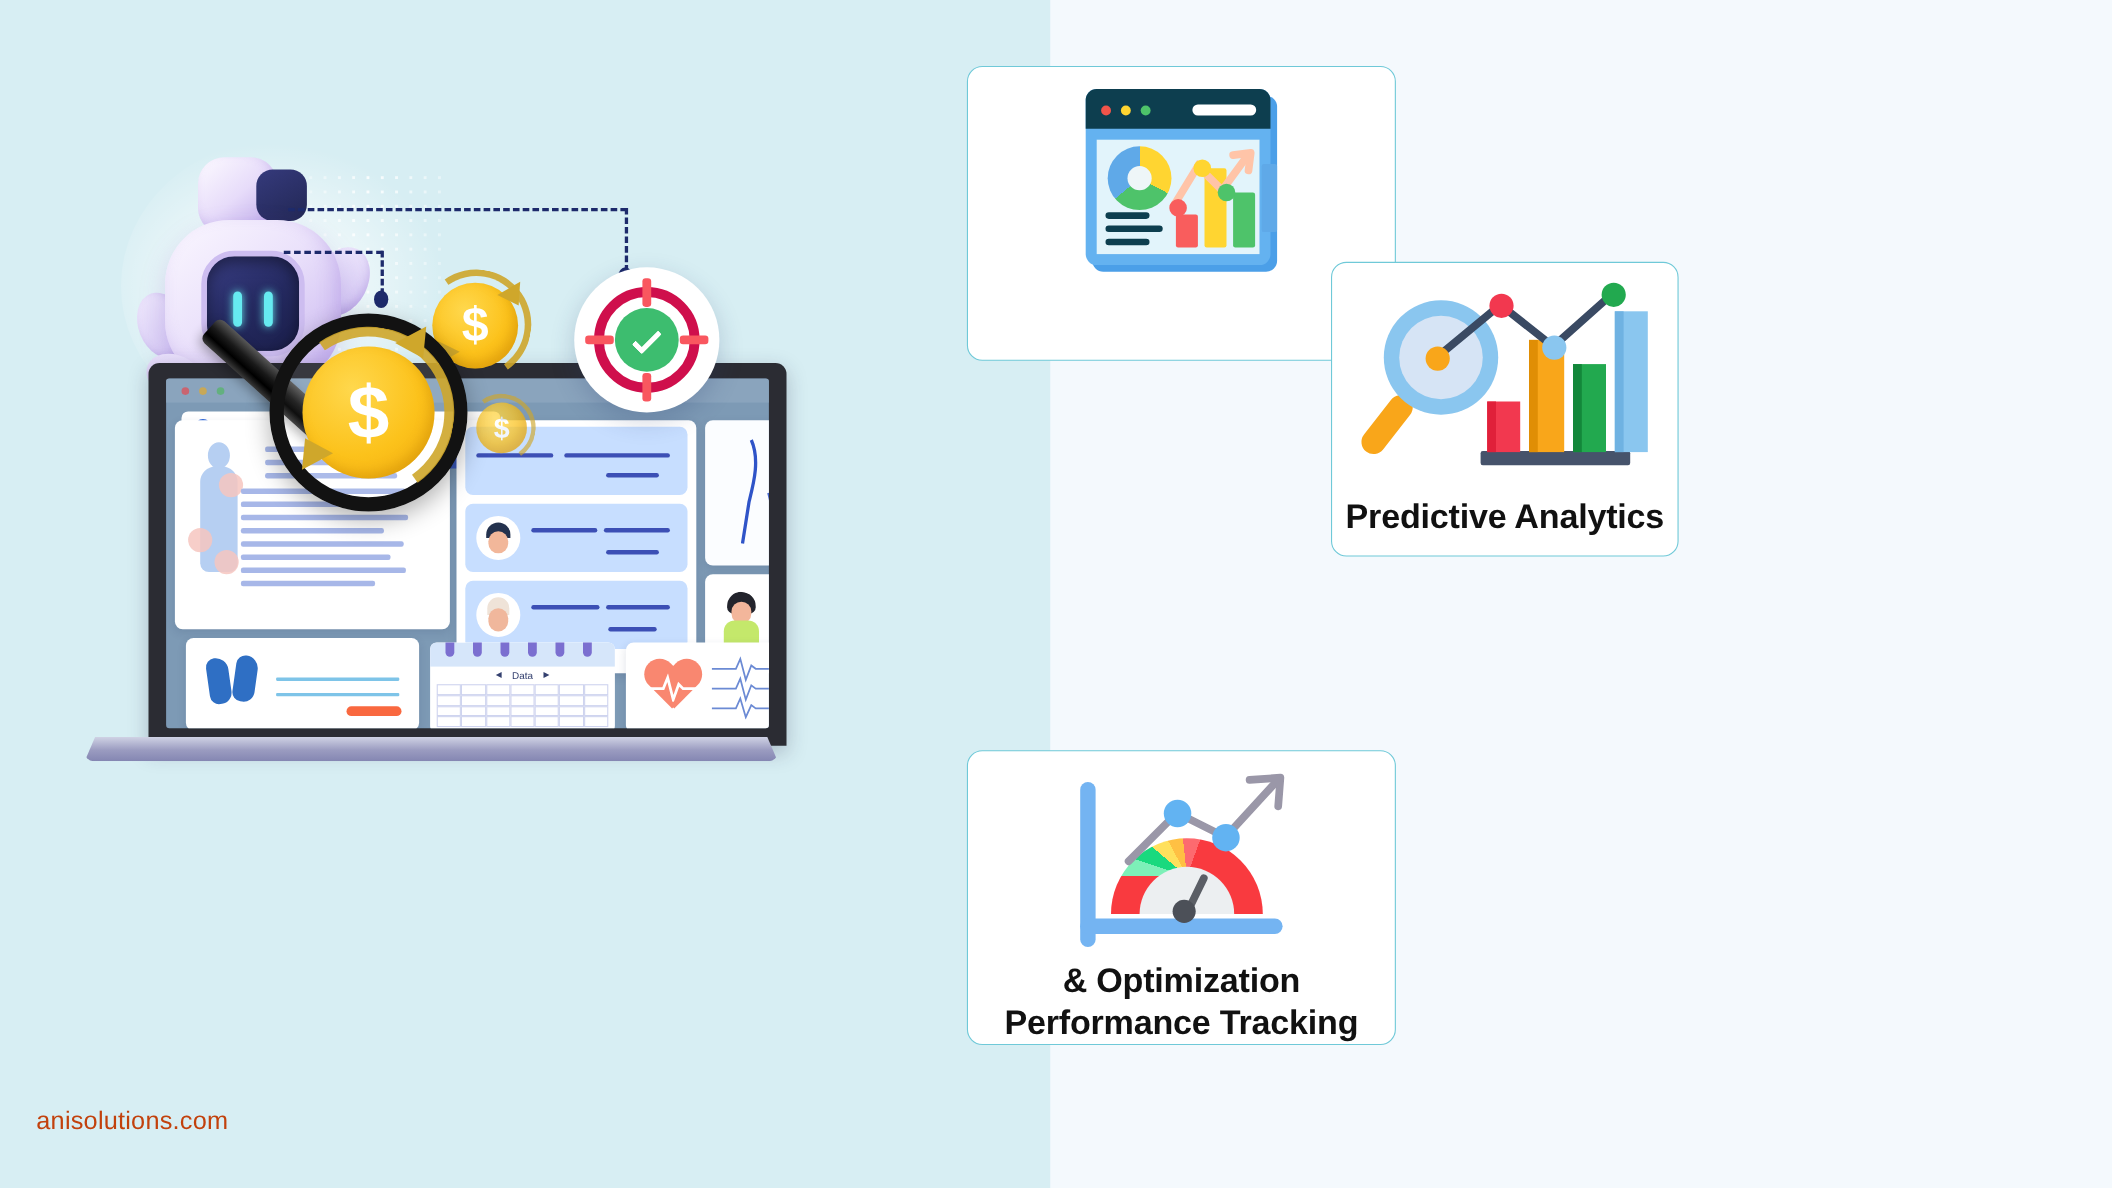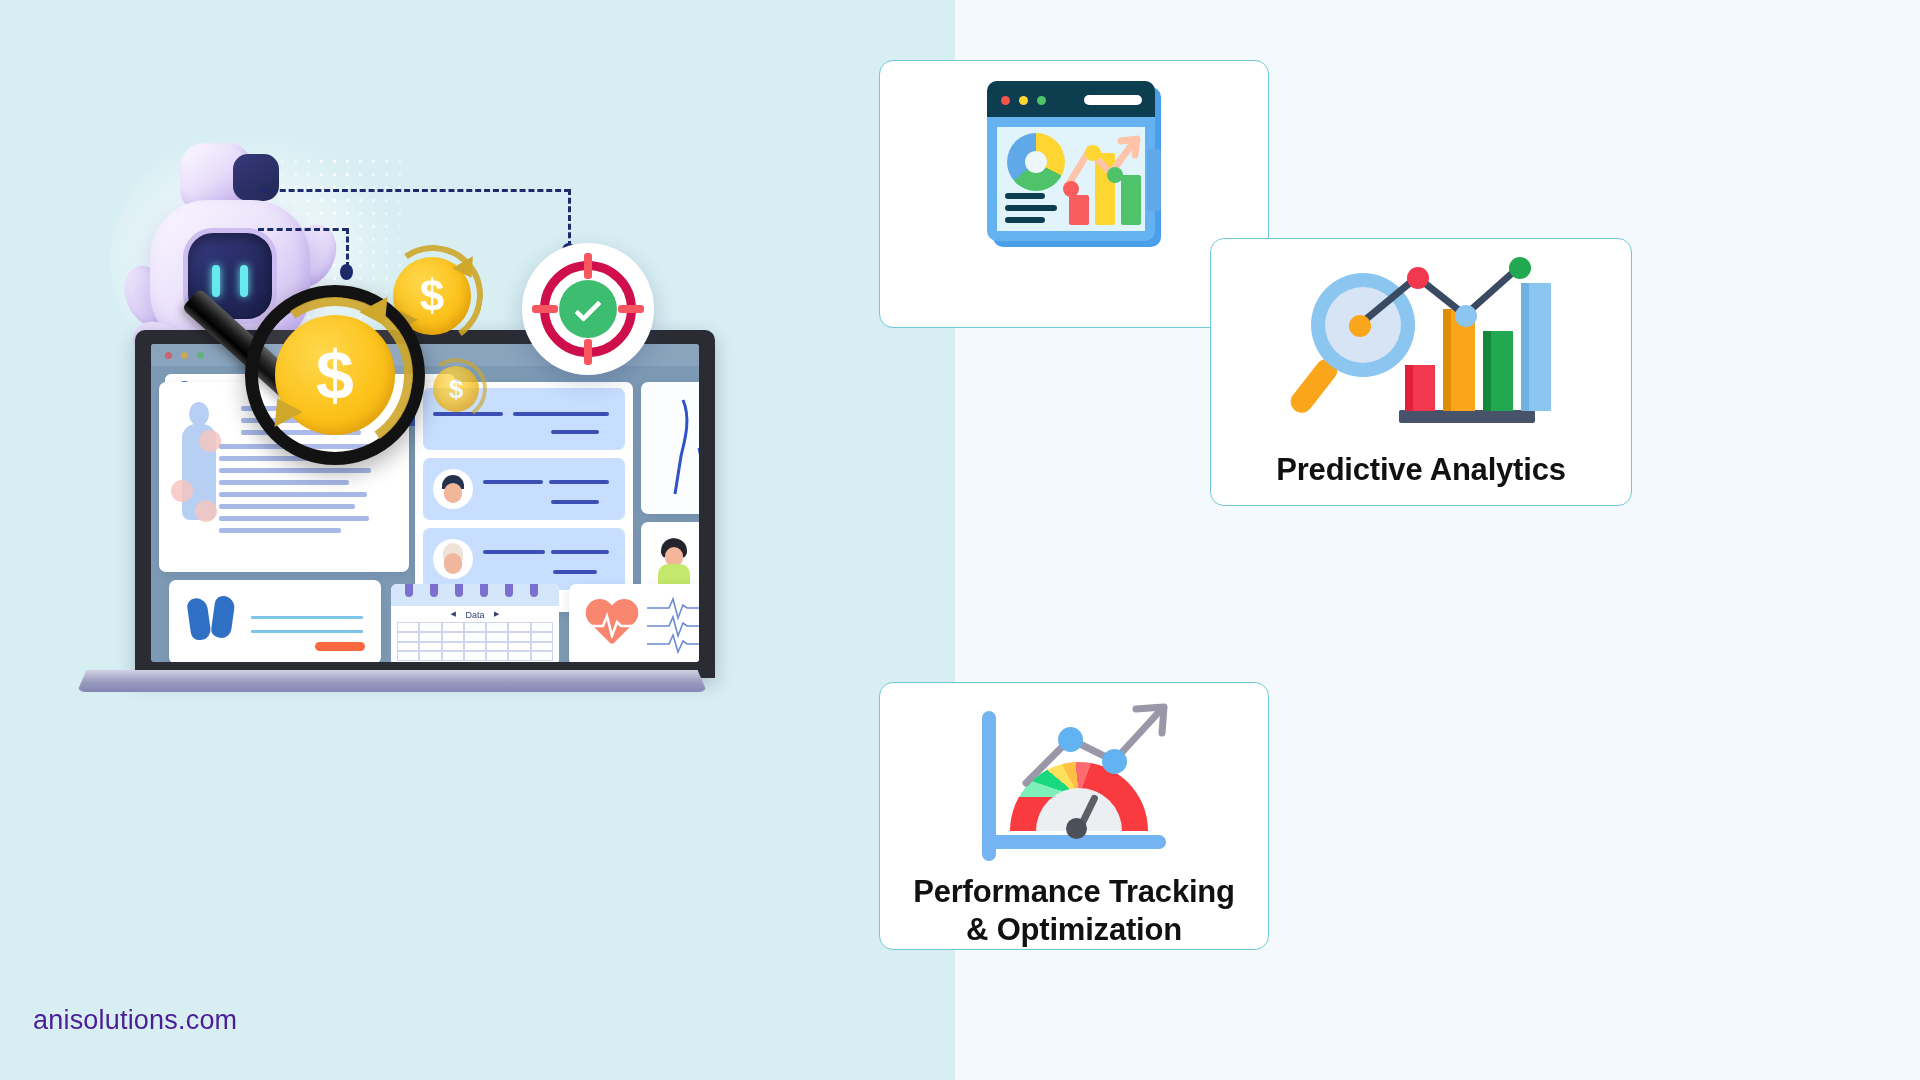--- a/index.html
+++ b/index.html
@@ -17,21 +17,21 @@
     background:#d7eef3;
     overflow:hidden;
   }
   .right-panel{
     position:absolute; left:955px; top:0; width:965px; height:1080px;
     background:#f4f9fd;
   }
 
   .watermark{
     position:absolute; left:33px; top:1005px;
-    font-size:27px; color:#4c1d95; letter-spacing:.2px;
+    font-size:23px; color:#c2410c; letter-spacing:.2px;
     font-family:"Liberation Sans", sans-serif;
   }
 
   
   .robot-wrap{ position:absolute; left:140px; top:145px; width:230px; height:220px; }
   .robot-glow{
     position:absolute; left:-30px; top:-20px; width:300px; height:270px;
     background:radial-gradient(ellipse at 45% 50%, rgba(255,255,255,.85) 0%, rgba(255,255,255,.45) 38%, rgba(255,255,255,0) 68%);
     border-radius:50%;
   }
@@ -538,21 +538,21 @@
               <path d="M62 8 L78 6 L76 22" stroke="#ffc4a8" stroke-width="7" fill="none" stroke-linecap="round" stroke-linejoin="round"></path>
             </svg>
             <div class="node" style="left:66px; top:54px; width:16px; height:16px; background:#f95d5d;"></div>
             <div class="node" style="left:88px; top:18px; width:16px; height:16px; background:#ffd531;"></div>
             <div class="node" style="left:110px; top:40px; width:16px; height:16px; background:#4ec36a;"></div>
           </div>
         </div>
       </div>
     </div>
 
-    <div class="feature-card" style="left:255px; top:238px; width:422px; height:268px; padding-top:18px;">
+    <div class="feature-card" style="left:255px; top:238px; width:316px; height:268px; padding-top:18px;">
       <div class="card-icon ic2">
         <div class="ic2-handle"></div>
         <div class="ic2-glass">
             <div class="ic2-glass-in"></div>
           </div>
         <div class="ic2-base"></div>
         <div class="ic2-bar" style="left:98px; width:30px; height:46px; background:#f2384f;"></div>
         <div class="ic2-bar" style="left:98px; width:8px; height:46px; background:#e0203a;"></div>
         <div class="ic2-bar" style="left:136px; width:32px; height:102px; background:#f9a61a;"></div>
         <div class="ic2-bar" style="left:136px; width:8px; height:102px; background:#e08e05;"></div>
@@ -583,19 +583,19 @@
         <div class="needle"></div>
         <div class="needle-hub"></div>
         <svg style="position:absolute; left:44px; top:0;" width="160" height="92" viewBox="0 0 160 92">
           <path d="M8 84 L52 40 L96 62 L140 14" stroke="#9a97a8" stroke-width="7" fill="none" stroke-linejoin="round" stroke-linecap="round"></path>
           <path d="M118 10 L146 8 L144 34" stroke="#9a97a8" stroke-width="7" fill="none" stroke-linecap="round" stroke-linejoin="round"></path>
         </svg>
         <div class="tr-node" style="left:84px; top:28px;"></div>
         <div class="tr-node" style="left:128px; top:50px;"></div>
       </div>
       <div class="card-title" style="margin-top:18px;">
+        <div>&amp; Optimization</div>
         <div>Performance Tracking</div>
-        <div>&amp; Optimization</div>
       </div>
     </div>
 
   </div>
 </div>
 
 </body></html>

